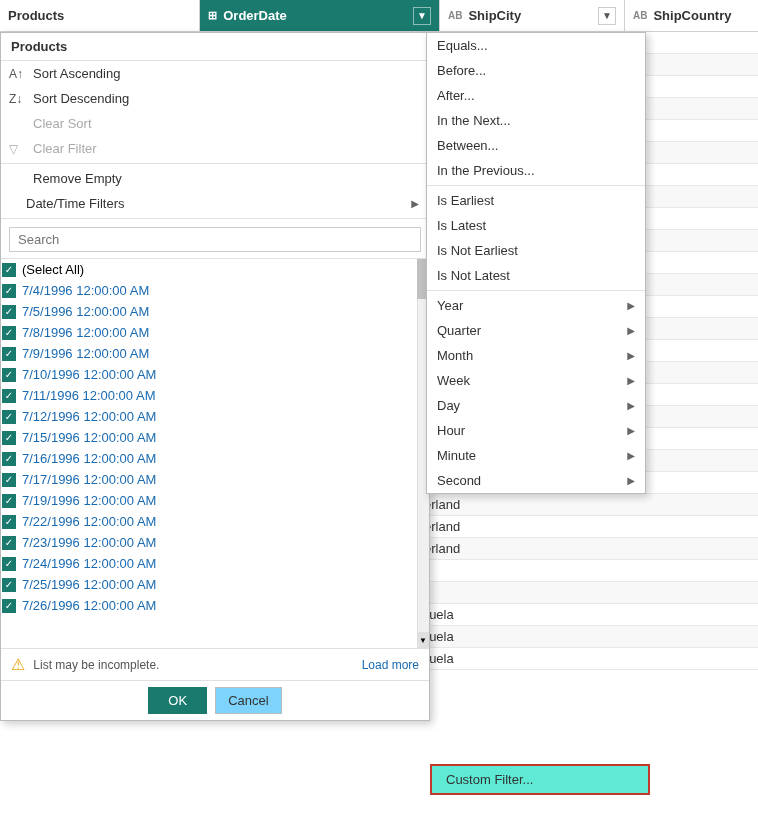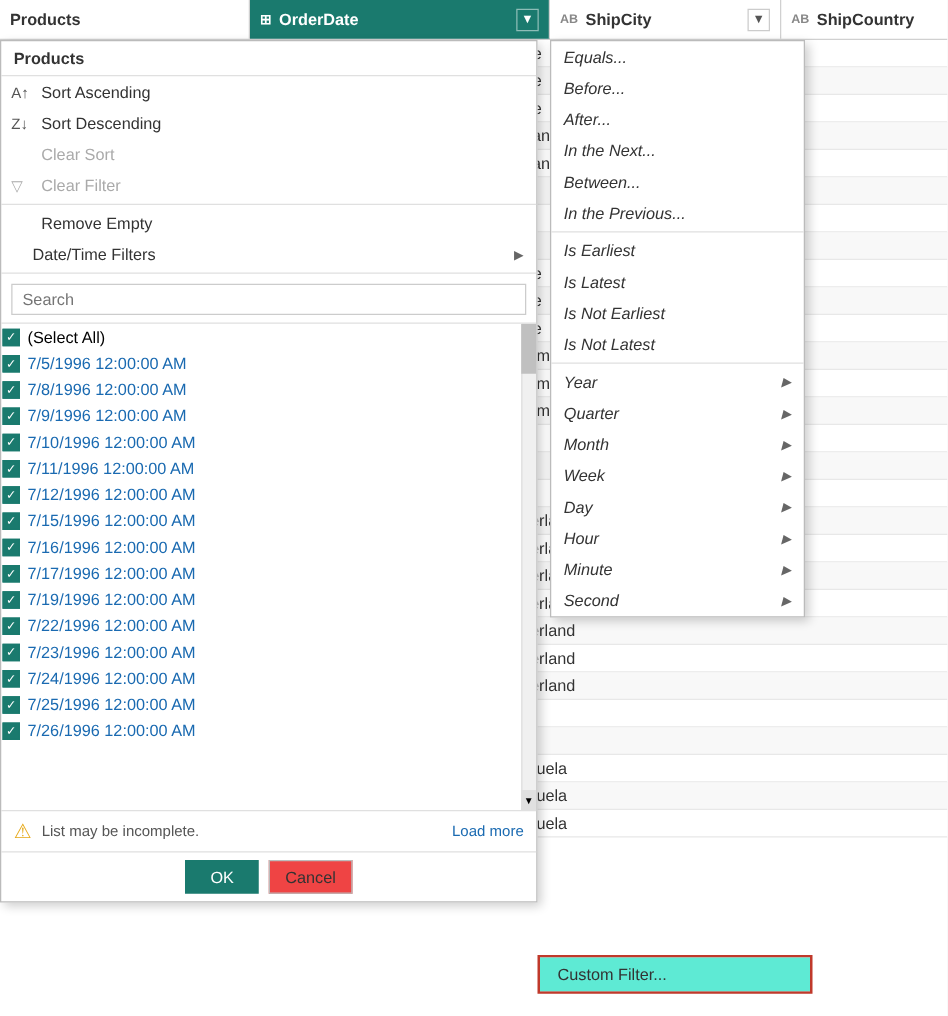--- a/index.html
+++ b/index.html
@@ -280,21 +280,21 @@
     .btn-ok {
       background: #1a7a6e;
       color: white;
       border: none;
       padding: 5px 20px;
       cursor: pointer;
       font-size: 13px;
     }
 
     .btn-cancel {
-      background: #ef4444;
+      background: #7dd3fc;
       color: #333;
       border: 1px solid #bbb;
       padding: 5px 12px;
       cursor: pointer;
       font-size: 13px;
     }
 
     .panel-buttons {
       display: flex;
       gap: 8px;
@@ -572,20 +572,24 @@
   <div class="checklist" style="height: 390px; position: relative;">
 
     <div class="check-item">
       <div class="checkbox"></div>
       <span>(Select All)</span>
     </div>
 
     <div id="date-items">
         <div class="check-item">
           <div class="checkbox"></div>
+          <span style="color: rgb(26, 106, 177);">7/4/1996 12:00:00 AM</span>
+        </div>
+        <div class="check-item">
+          <div class="checkbox"></div>
           <span style="color: rgb(26, 106, 177);">7/5/1996 12:00:00 AM</span>
         </div>
         <div class="check-item">
           <div class="checkbox"></div>
           <span style="color: rgb(26, 106, 177);">7/8/1996 12:00:00 AM</span>
         </div>
         <div class="check-item">
           <div class="checkbox"></div>
           <span style="color: rgb(26, 106, 177);">7/9/1996 12:00:00 AM</span>
         </div>
@@ -651,21 +655,21 @@
     <span class="footer-text">List may be incomplete.</span>
     <a class="load-more-link">Load more</a>
   </div>
 
   <div class="panel-buttons">
     <button class="btn-ok">OK</button>
     <button class="btn-cancel">Cancel</button>
   </div>
 </div>
 
-<div class="submenu-panel" style="top: 32px; left: 440px; width: 204px; font-style: italic;">
+<div class="submenu-panel" style="top: 32px; left: 426px; width: 220px;">
   <div id="submenu-items">
       <div class="submenu-item">
         <span>Equals...</span>
       </div>
       <div class="submenu-item">
         <span>Before...</span>
       </div>
       <div class="submenu-item">
         <span>After...</span>
       </div>

